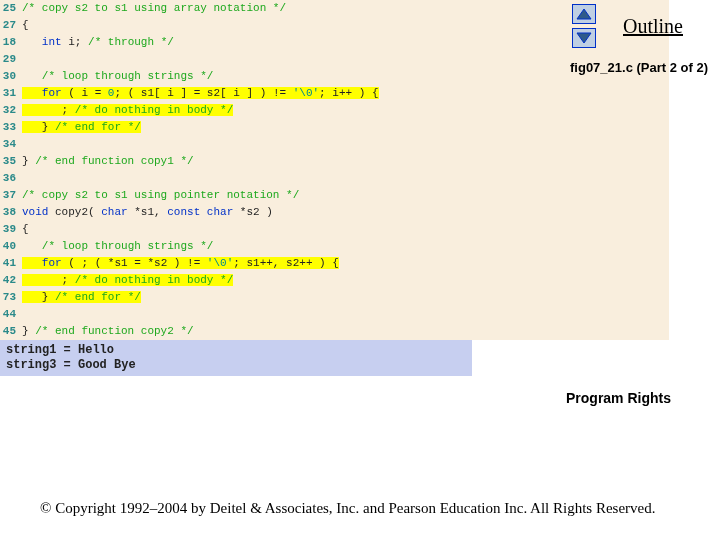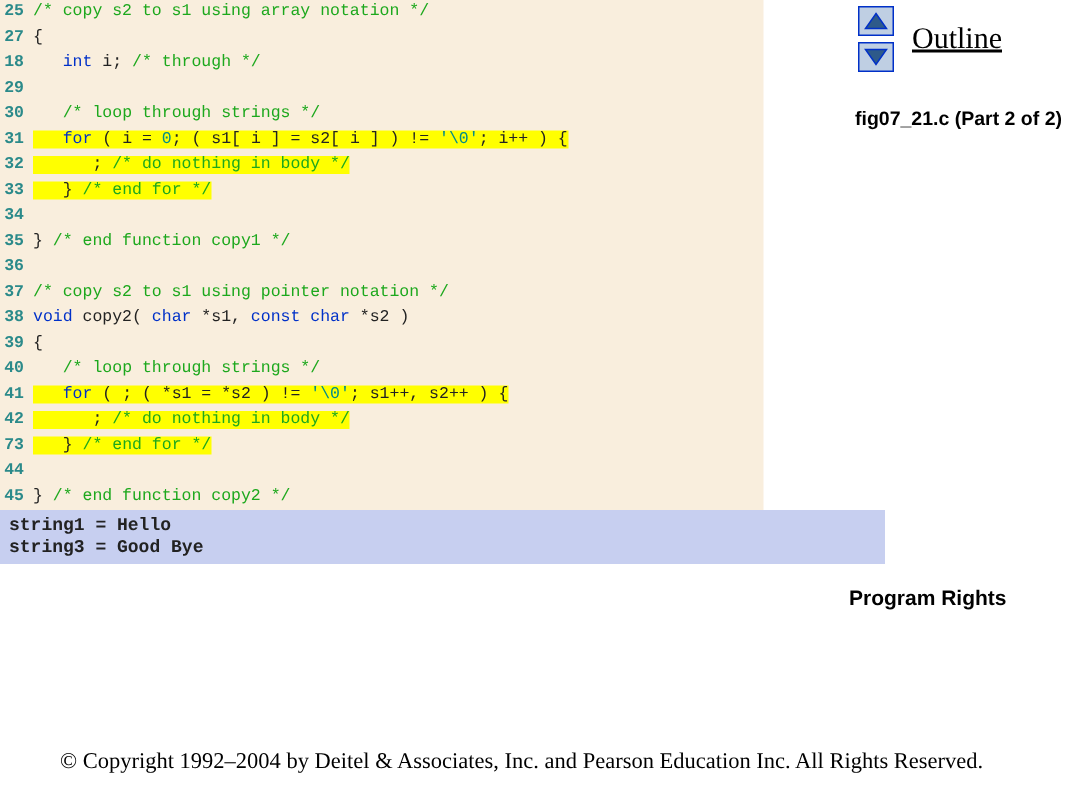--- a/index.html
+++ b/index.html
@@ -1,33 +1,33 @@
 <!DOCTYPE html>
 <html><head>
 <meta charset="utf-8">
 <style>
   * { margin: 0; padding: 0; box-sizing: border-box; }
   body { width: 720px; height: 540px; font-family: Arial, sans-serif; background: #fff; position: relative; }
-  .code-area { width: 509px; background: #f9eedd; font-family: 'Courier New', monospace; font-size: 11px; line-height: 17px; }
+  .code-area { width: 669px; background: #f9eedd; font-family: 'Courier New', monospace; font-size: 11px; line-height: 17px; }
   .code-row { display: flex; }
   .ln { width: 22px; text-align: right; padding-right: 6px; color: #2b8a8a; font-weight: bold; background: #f9eedd; }
   .ct { flex: 1; white-space: pre; }
   .comment { color: #1da81d; }
   .kw { color: #0030c8; }
   .str { color: #008b8b; }
   .plain { color: #222; }
   .hl { background: #ffff00; font-family: Liberation Mono, monospace; }
-  .output { width: 590px; background: #c7cff0; font-family: 'Courier New', monospace; font-size: 12px; font-weight: bold; padding: 3px 6px; line-height: 15px; color: #222; }
+  .output { width: 472px; background: #c7cff0; font-family: 'Courier New', monospace; font-size: 12px; font-weight: bold; padding: 3px 6px; line-height: 15px; color: #222; }
   .sidebar { position: absolute; left: 570px; top: 0; width: 150px; }
   .nav { display: flex; align-items: center; gap: 8px; padding: 4px 2px; }
   .tri { width: 24px; height: 20px; background: #bfcfe3; border: 1px solid #0030c8; display: flex; align-items: center; justify-content: center; }
   .tri svg { display: block; }
-  .outline-label { font-family: "Times New Roman", serif; font-size: 20px; text-decoration: underline; color: #000; margin-left: 4px; }
+  .outline-label { font-family: "Times New Roman", serif; font-size: 20px; text-decoration: underline; color: #000; margin-left: 19px; }
   .navcol { display: flex; flex-direction: column; gap: 4px; }
-  .file-label { font-family: Arial, sans-serif; font-size: 13px; font-weight: bold; color: #000; margin-top: 19px; }
+  .file-label { font-family: Arial, sans-serif; font-size: 13px; font-weight: bold; color: #000; margin-top: 8px; }
   .prog-output { position: absolute; left: 566px; top: 390px; font-family: Arial, sans-serif; font-size: 14px; font-weight: bold; color: #000; }
   .copyright { position: absolute; left: 40px; top: 500px; font-family: "Times New Roman", serif; font-size: 15px; color: #000; }
 </style>
 </head>
 <body>
 
 <div class="code-area" id="code-listing">
     <div class="code-row">
       <div class="ln">25</div>
       <div class="ct"><span><span class="comment">/* copy s2 to s1 using array notation */</span></span></div>

